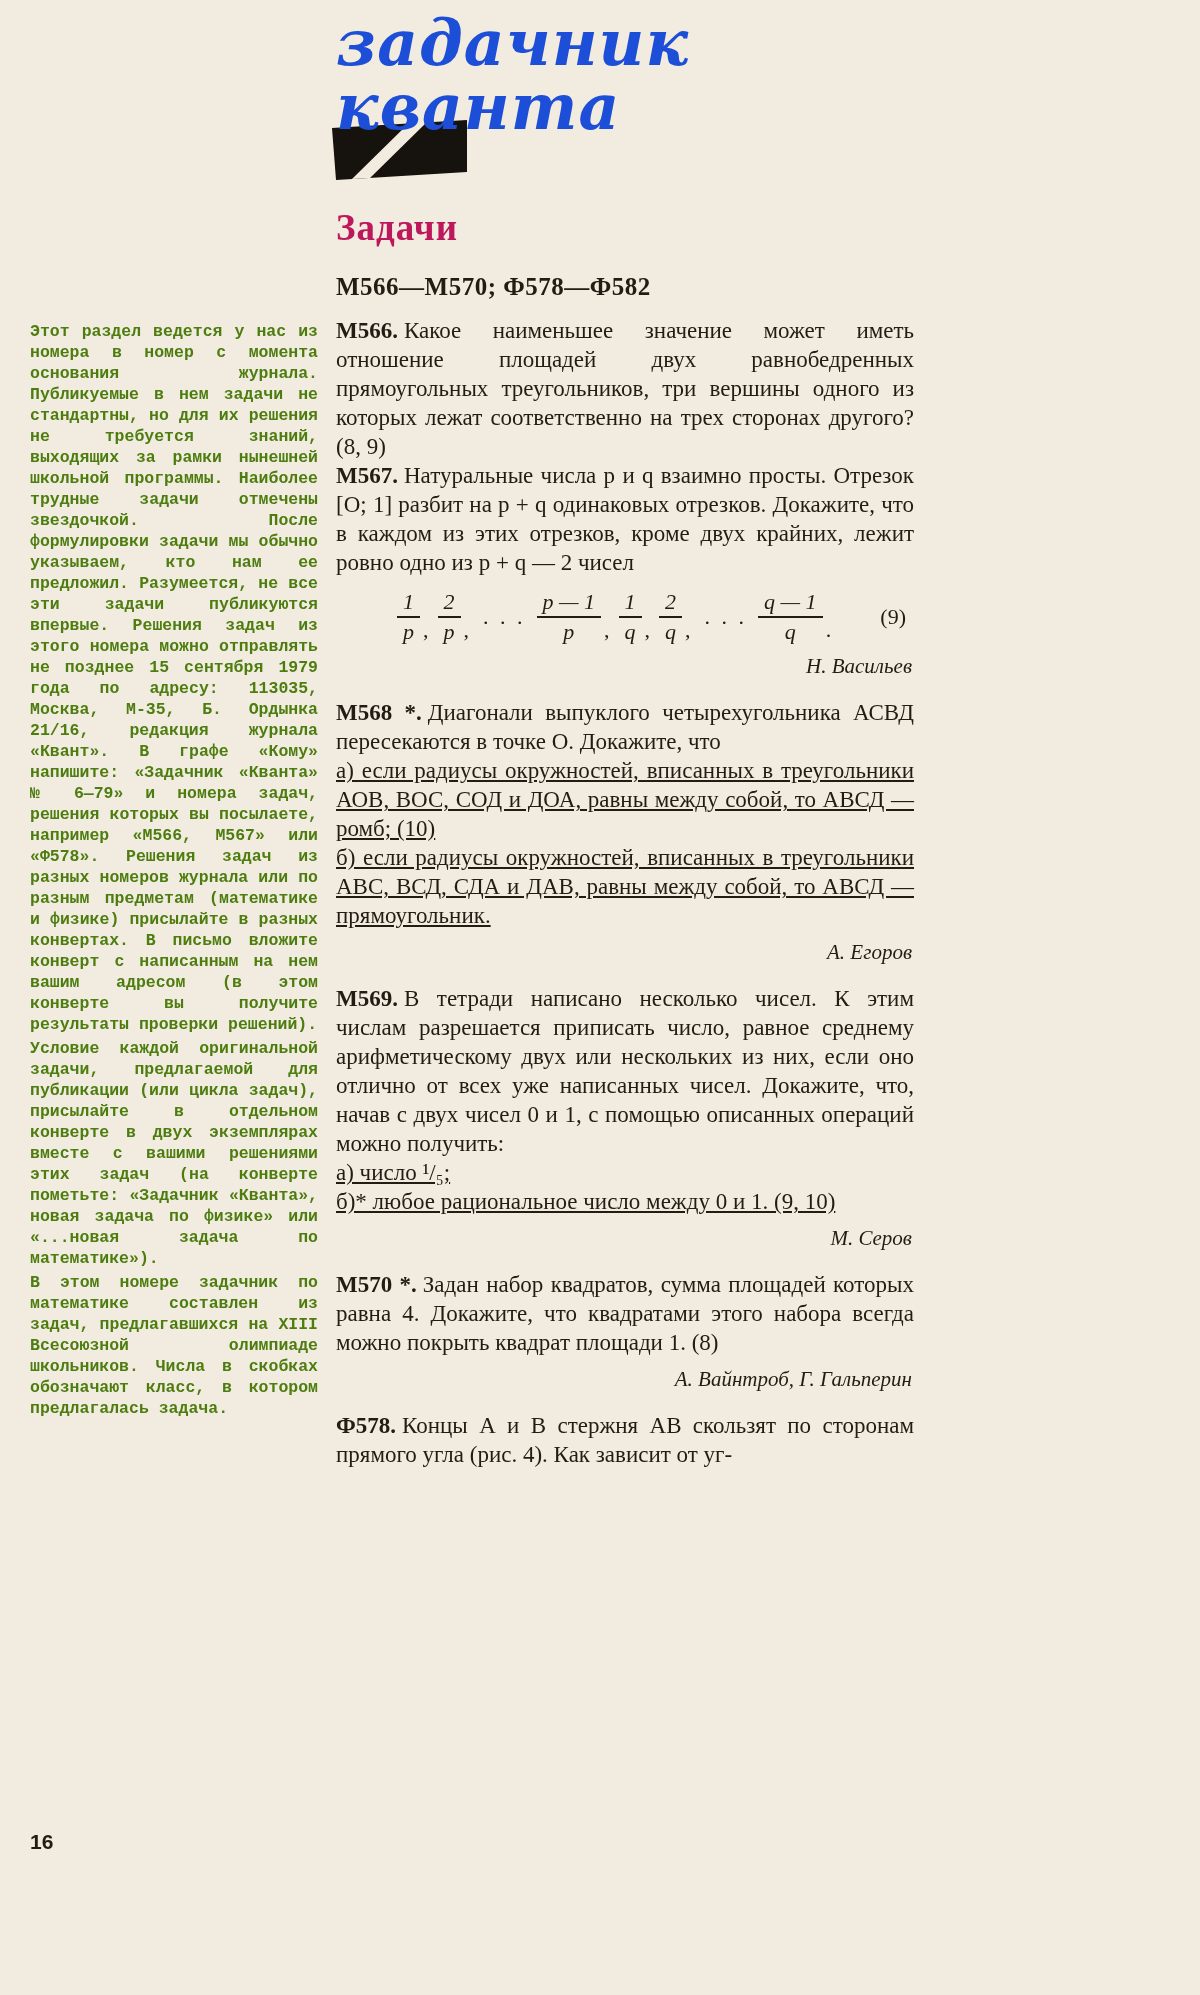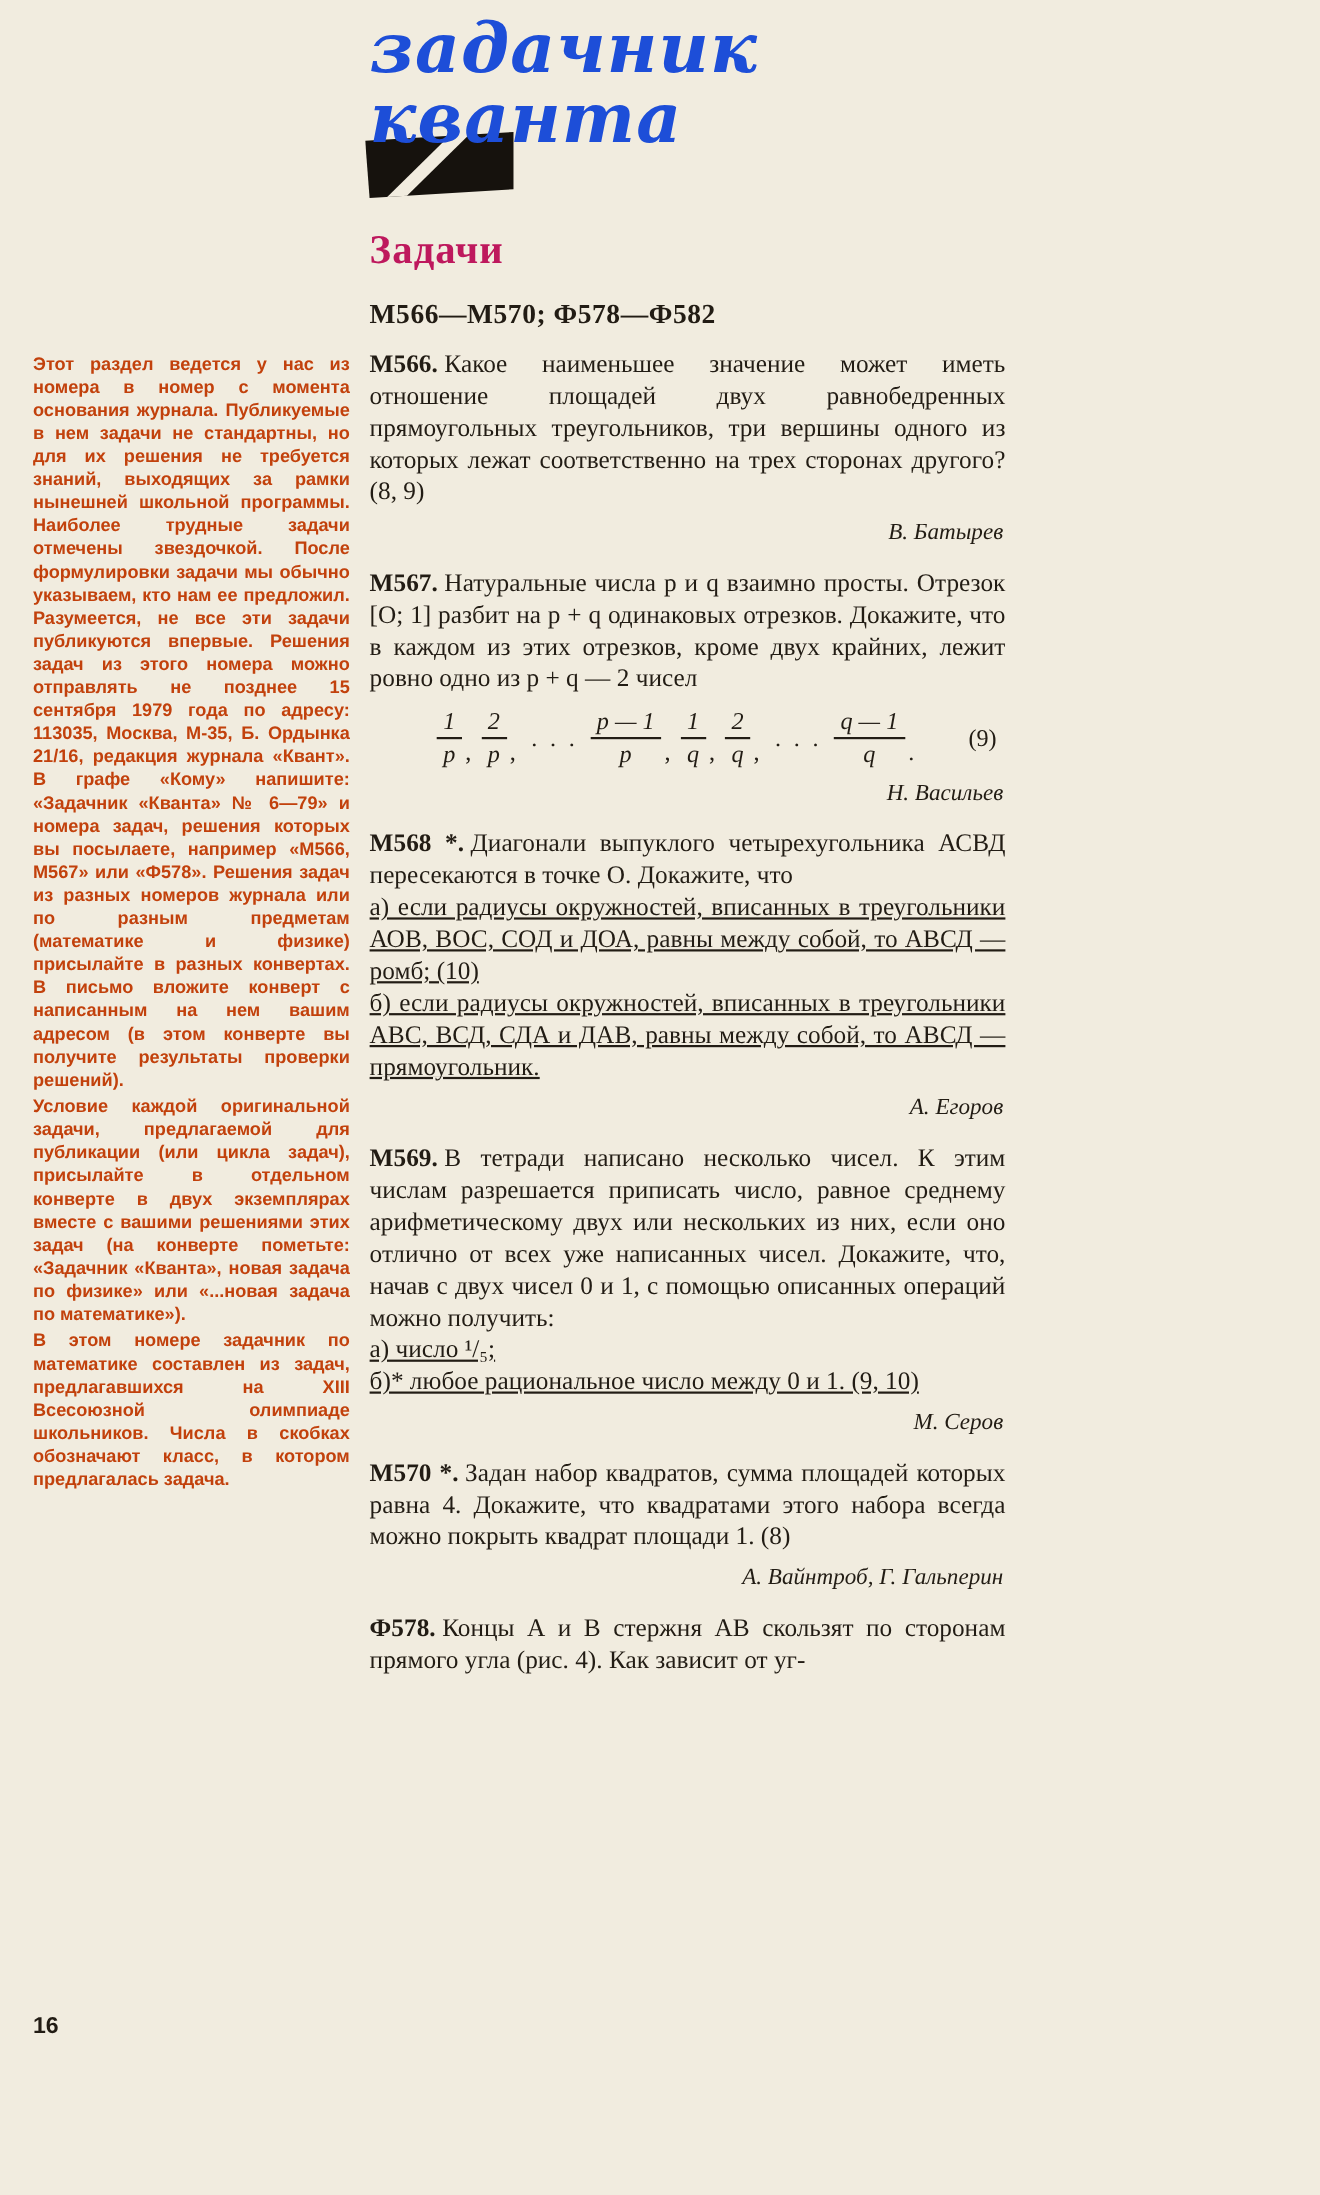--- a/index.html
+++ b/index.html
@@ -31,25 +31,25 @@
   .section-head { position: absolute; left: 336px; top: 206px; }
   .section-title {
     margin: 0; font-size: 37px; font-weight: 700;
     letter-spacing: 1px; color: #be185d;
   }
   .section-range { margin-top: 24px; font-size: 25px; font-weight: 700; letter-spacing: 0.5px; }
 
   
   .sidebar {
     position: absolute; left: 30px; top: 321px; width: 288px;
-    font-family: Liberation Sans, sans-serif;
+    font-family: Liberation Mono, monospace;
     font-weight: 700; font-size: 16.5px; line-height: 21px;
     text-align: justify;
     hyphens: auto; -webkit-hyphens: auto;
-    color: #c2410c;
+    color: #4d7c0f;
   }
   .sidebar p { margin: 0 0 3px 0; }
 
   
   .problems {
     position: absolute; left: 336px; top: 316px; width: 578px;
     font-size: 23px; line-height: 29px;
     text-align: justify;
   }
   .ptext { margin: 0; }
@@ -107,21 +107,20 @@
   <aside class="sidebar">
     <p>Этот раздел ведется у нас из номера в номер с момента основания журнала. Публикуемые в нем задачи не стандартны, но для их решения не требуется знаний, выходящих за рамки нынешней школьной программы. Наиболее трудные задачи отмечены звездочкой. После формулировки задачи мы обычно указываем, кто нам ее предложил. Разумеется, не все эти задачи публикуются впервые. Решения задач из этого номера можно отправлять не позднее 15 сентября 1979 года по адресу: 113035, Москва, М-35, Б. Ордынка 21/16, редакция журнала «Квант». В графе «Кому» напишите: «Задачник «Кванта» № 6—79» и номера задач, решения которых вы посылаете, например «М566, М567» или «Ф578». Решения задач из разных номеров журнала или по разным предметам (математике и физике) присылайте в разных конвертах. В письмо вложите конверт с написанным на нем вашим адресом (в этом конверте вы получите результаты проверки решений).</p>
     <p>Условие каждой оригинальной задачи, предлагаемой для публикации (или цикла задач), присылайте в отдельном конверте в двух экземплярах вместе с вашими решениями этих задач (на конверте пометьте: «Задачник «Кванта», новая задача по физике» или «...новая задача по математике»).</p>
     <p>В этом номере задачник по математике составлен из задач, предлагавшихся на XIII Всесоюзной олимпиаде школьников. Числа в скобках обозначают класс, в котором предлагалась задача.</p>
   </aside>
 
   <main class="problems">
 
     <article>
       <p class="ptext"><span class="pid">М566.</span><span>Какое наименьшее значение может иметь отношение площадей двух равнобедренных прямоугольных треугольников, три вершины одного из которых лежат соответственно на трех сторонах другого? (8, 9)</span></p>
-      <div class="author">В. Батырев</div>
     </article>
 
     <article>
       <p class="ptext"><span class="pid">М567.</span><span>Натуральные числа p и q взаимно просты. Отрезок [О; 1] разбит на p + q одинаковых отрезков. Докажите, что в каждом из этих отрезков, кроме двух крайних, лежит ровно одно из p + q — 2 чисел</span></p>
       <div class="formula">
         <span class="frac">
             <span class="fn">1</span>
             <span class="fd">p</span>
           </span>
         <span class="fsep">,</span>

